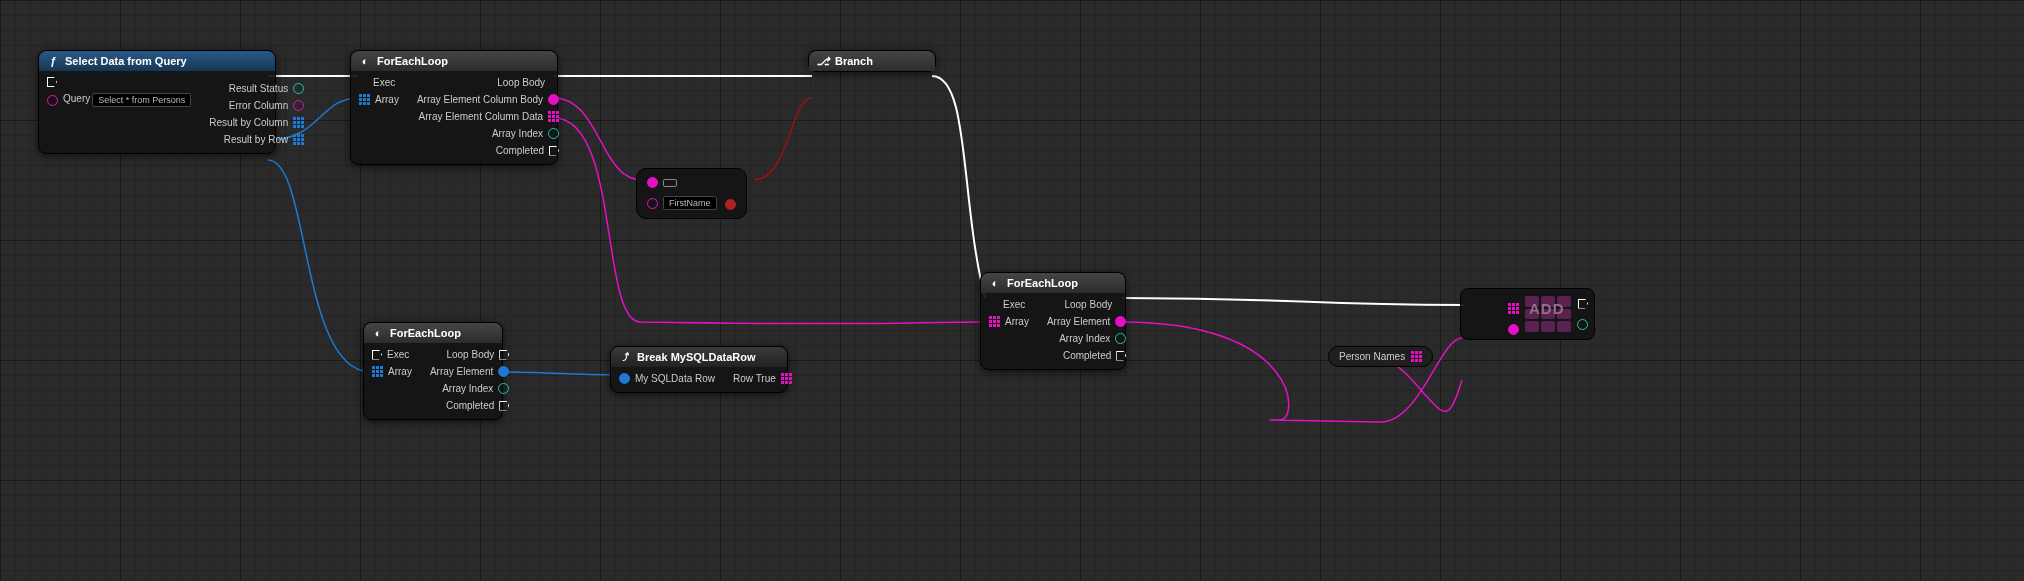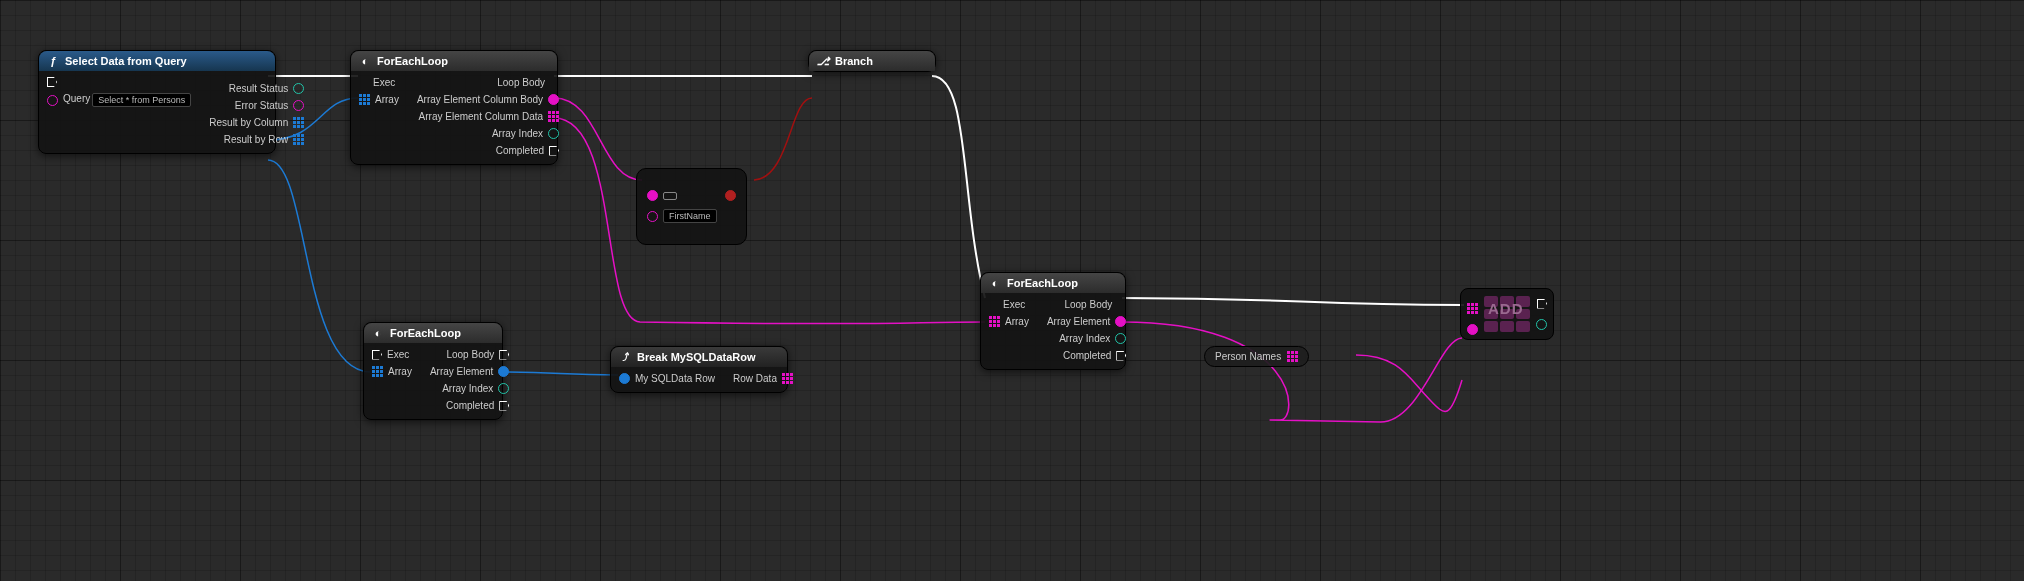--- a/index.html
+++ b/index.html
@@ -87,43 +87,44 @@
   font-size: 9px;
   color: #bbb;
   border-radius: 2px;
 }
 .hdr-icon { width: 12px; height: 12px; display: inline-flex; align-items: center; justify-content: center; font-style: italic; font-weight: bold; }
 .small-node {
   position: absolute;
   background: rgba(20,20,20,0.92);
   border: 1px solid #000;
   border-radius: 10px;
-  padding: 21px 10px;
+  padding: 8px 10px;
   display: flex;
-  align-items: flex-start;
+  align-items: flex-end;
   gap: 8px;
 }
 .pill-node {
   position: absolute;
   background: rgba(30,30,30,0.92);
   border: 1px solid #000;
   border-radius: 14px;
   padding: 4px 10px;
   display: flex;
   align-items: center;
   gap: 6px;
   font-size: 10px;
 }
 .add-node {
   position: absolute;
   background: rgba(20,20,20,0.92);
   border: 1px solid #000;
   border-radius: 8px;
   display: flex;
   align-items: center;
+  padding-left: 41px;
 }
 .add-grid {
   width: 46px; height: 36px;
   display: grid;
   grid-template-columns: repeat(3, 1fr);
   grid-template-rows: repeat(3, 1fr);
   gap: 2px;
   margin: 4px;
 }
 .add-grid span { background: #5a2250; border-radius: 2px; }
@@ -179,21 +180,21 @@
     <div class="col col-right">
       <div class="pin pin-right">
           <span class="exec-right"></span>
         </div>
       <div class="pin pin-right">
           <span class="port empty-teal"></span>
           <span>Result Status</span>
         </div>
       <div class="pin pin-right">
           <span class="port empty-magenta"></span>
-          <span>Error Status</span>
+          <span>Error Column</span>
         </div>
       <div class="pin pin-right">
           <span class="grid-port gp-blue">
             <span></span>
             <span></span>
             <span></span>
             <span></span>
             <span></span>
             <span></span>
             <span></span>
@@ -371,21 +372,21 @@
             <span></span>
             <span></span>
             <span></span>
             <span></span>
             <span></span>
             <span></span>
             <span></span>
             <span></span>
             <span></span>
           </span>
-          <span>Row Data</span>
+          <span>Row True</span>
         </div>
     </div>
   </div>
 </div>
 
 <div class="node" style="left:980px; top:272px; width:146px;">
   <div class="node-header hdr-grey">
     <span class="hdr-icon">◐</span>
     <span>ForEachLoop</span>
   </div>
@@ -424,21 +425,21 @@
           <span>Array Index</span>
         </div>
       <div class="pin pin-right">
           <span class="exec-hollow"></span>
           <span>Completed</span>
         </div>
     </div>
   </div>
 </div>
 
-<div class="pill-node" style="left:1204px; top:346px;">
+<div class="pill-node" style="left:1328px; top:346px;">
   <span>Person Names</span>
   <span class="grid-port gp-magenta">
       <span></span>
       <span></span>
       <span></span>
       <span></span>
       <span></span>
       <span></span>
       <span></span>
       <span></span>

